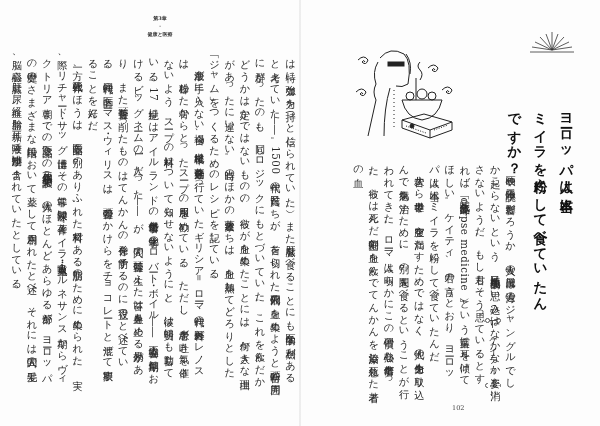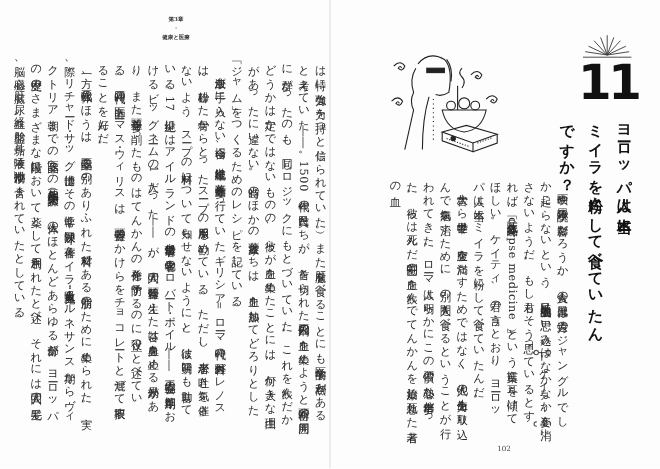--- a/index.html
+++ b/index.html
@@ -120,21 +120,20 @@
     <line x1="28" y1="20" x2="22" y2="4"></line>
       <line x1="28" y1="20" x2="34" y2="4"></line>
     <line x1="28" y1="20" x2="16" y2="7"></line>
       <line x1="28" y1="20" x2="40" y2="7"></line>
     <line x1="28" y1="20" x2="11" y2="12"></line>
       <line x1="28" y1="20" x2="45" y2="12"></line>
     <line x1="28" y1="20" x2="8" y2="17"></line>
       <line x1="28" y1="20" x2="48" y2="17"></line>
   </svg>
 
-  <div class="chapter-num">11</div>
 
   <div class="title">
     <div>ヨーロッパ人は本当に、</div>
     <div>ミイラを粉々にして食べていたんですか？</div>
   </div>
 
   <div class="author-tag">
     <div class="cap top"></div>
     <div class="line"></div>
     <div class="cap bot"></div>

